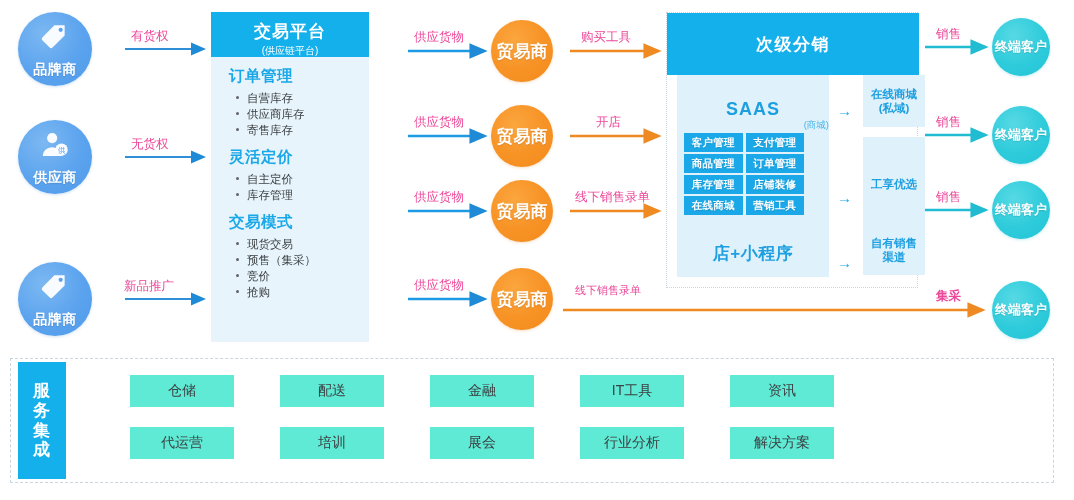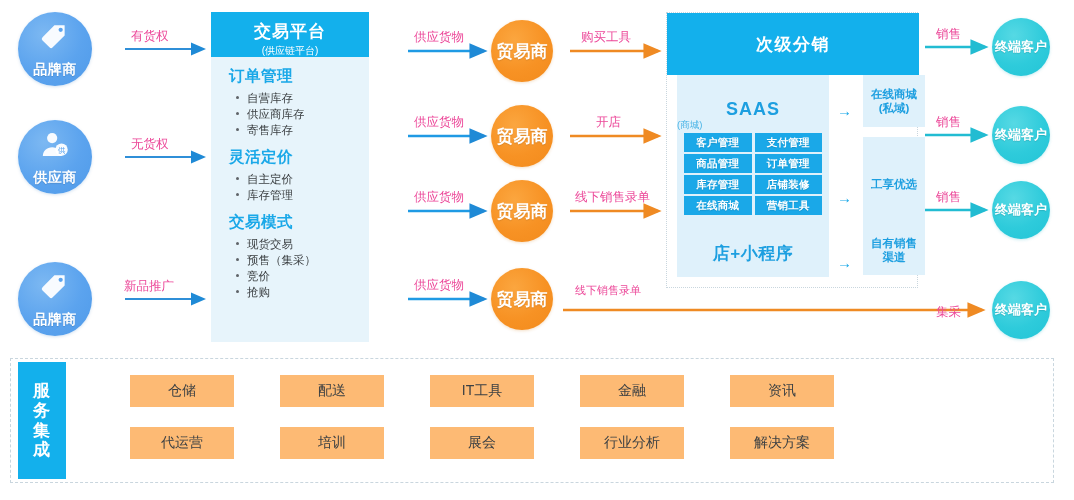--- a/index.html
+++ b/index.html
@@ -84,23 +84,23 @@
   #secdist .shead{
     position:absolute;left:0;top:0;width:252px;height:62px;background:#13b0ec;
     display:flex;align-items:center;justify-content:center;
     color:#fff;font-size:17px;font-weight:700;letter-spacing:1.5px;
   }
   #saasbox{
     position:absolute;left:10px;top:62px;width:152px;height:202px;
     background:#dff1fb;
   }
   #saasbox .stitle{text-align:center;color:#1d9fe0;font-weight:700;font-size:18px;padding-top:24px;letter-spacing:1px;}
-  #saasbox .ssub{text-align:left;color:#49b4e6;font-size:9.5px;margin-top:-1px;}
+  #saasbox .ssub{text-align:right;color:#49b4e6;font-size:9.5px;margin-top:-1px;}
   #tagrid{
-    position:absolute;left:7px;top:58px;width:138px;
+    position:absolute;left:7px;top:58px;width:120px;
     display:grid;grid-template-columns:1fr 1fr;gap:2px 3px;
   }
   .sztag{
     background:#1aa8e8;color:#fff;font-size:10.5px;font-weight:700;
     text-align:center;padding:2.5px 0;letter-spacing:.3px;
     text-shadow:0 1px 1px rgba(0,0,0,.12);
   }
   #miniapp{
     position:absolute;left:0;bottom:12px;width:100%;text-align:center;
     color:#1d9fe0;font-weight:700;font-size:17px;letter-spacing:.5px;
@@ -121,21 +121,21 @@
     position:absolute;left:18px;top:362px;width:48px;height:117px;background:#13b0ec;
     display:flex;flex-direction:column;align-items:center;justify-content:center;
     color:#fff;font-size:17px;font-weight:700;line-height:1.17;letter-spacing:1px;
   }
   #svcgrid{
     position:absolute;left:130px;top:375px;width:780px;
     display:grid;grid-template-columns:repeat(5,150px);grid-auto-rows:32px;
     gap:20px 0;
   }
   .svctag{
-    width:104px;background:#fdba74;color:#3c4043;font-size:14px;
+    width:104px;background:#5eead4;color:#3c4043;font-size:14px;
     display:flex;align-items:center;justify-content:center;
   }
 </style>
 </head>
 <body>
 
 <div id="stage">
 
   <svg class="abs" width="1074" height="500" style="left:0;top:0;">
     <defs>
@@ -303,21 +303,21 @@
       <div>
         <div>自有销售</div>
         <div>渠道</div>
       </div>
     </div>
   </div>
 
   <span class="arrlabel" style="left:936px;top:26px;">销售</span>
   <span class="arrlabel" style="left:936px;top:114px;">销售</span>
   <span class="arrlabel" style="left:936px;top:189px;">销售</span>
-  <span class="arrlabel" style="left:936px;top:304px;">集采</span>
+  <span class="arrlabel" style="left:936px;top:288px;font-weight:bold;">集采</span>
 
   <div class="enduser" style="left:992px;top:18px;">
     <span>终端</span>
     <span>客户</span>
   </div>
   <div class="enduser" style="left:992px;top:106px;">
     <span>终端</span>
     <span>客户</span>
   </div>
   <div class="enduser" style="left:992px;top:181px;">
@@ -333,22 +333,22 @@
   <div id="svclabel">
     <span>服</span>
     <span>务</span>
     <span>集</span>
     <span>成</span>
   </div>
 
   <div id="svcgrid">
     <div class="svctag">仓储</div>
     <div class="svctag">配送</div>
+    <div class="svctag">金融</div>
     <div class="svctag">IT工具</div>
-    <div class="svctag">金融</div>
     <div class="svctag">资讯</div>
     <div class="svctag">代运营</div>
     <div class="svctag">培训</div>
     <div class="svctag">展会</div>
     <div class="svctag">行业分析</div>
     <div class="svctag">解决方案</div>
   </div>
 
 </div>
 

